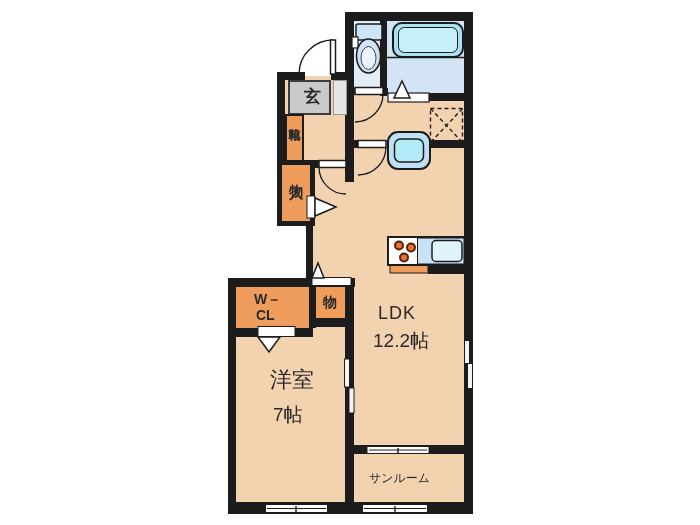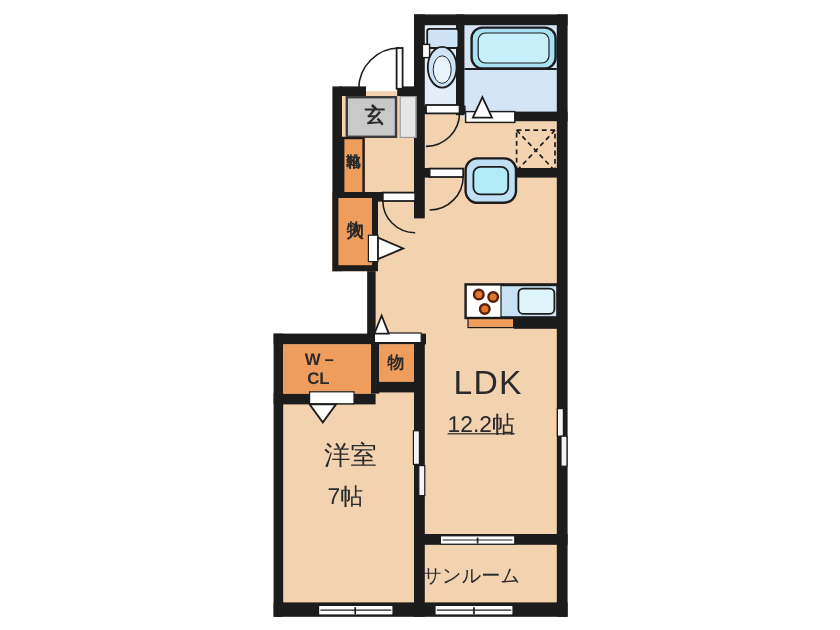--- a/index.html
+++ b/index.html
@@ -145,18 +145,18 @@
       <rect x="467.5" y="363.5" width="5" height="25"></rect>
     </g>
   </svg>
 
   <div class="lbl" style="left:304px;top:87px;font-size:17px;font-weight:bold;">玄</div>
   <div class="lbl vtxt" style="left:287px;top:119px;font-size:12px;font-weight:bold;">靴箱</div>
   <div class="lbl vtxt" style="left:288px;top:173px;font-size:14px;font-weight:bold;">物入</div>
   <div class="lbl" style="left:323px;top:295px;font-size:14px;font-weight:bold;">物</div>
   <div class="lbl" style="left:254px;top:292px;font-size:14px;font-weight:bold;">W－</div>
   <div class="lbl" style="left:256px;top:308px;font-size:14px;font-weight:bold;">CL</div>
-  <div class="lbl" style="left:378px;top:303px;font-size:28px;letter-spacing:1px;">LDK</div>
-  <div class="lbl" style="left:373px;top:344px;font-size:19px;text-decoration:underline;">12.2帖</div>
+  <div class="lbl" style="left:378px;top:303px;font-size:18px;letter-spacing:1px;">LDK</div>
+  <div class="lbl" style="left:373px;top:330px;font-size:19px;">12.2帖</div>
   <div class="lbl" style="left:270px;top:368px;font-size:22px;">洋室</div>
   <div class="lbl" style="left:273px;top:404px;font-size:19px;">7帖</div>
-  <div class="lbl" style="left:352px;top:472px;font-size:16px;">サンルーム</div>
+  <div class="lbl" style="left:369px;top:472px;font-size:12px;">サンルーム</div>
 </div>
 
 </body></html>

